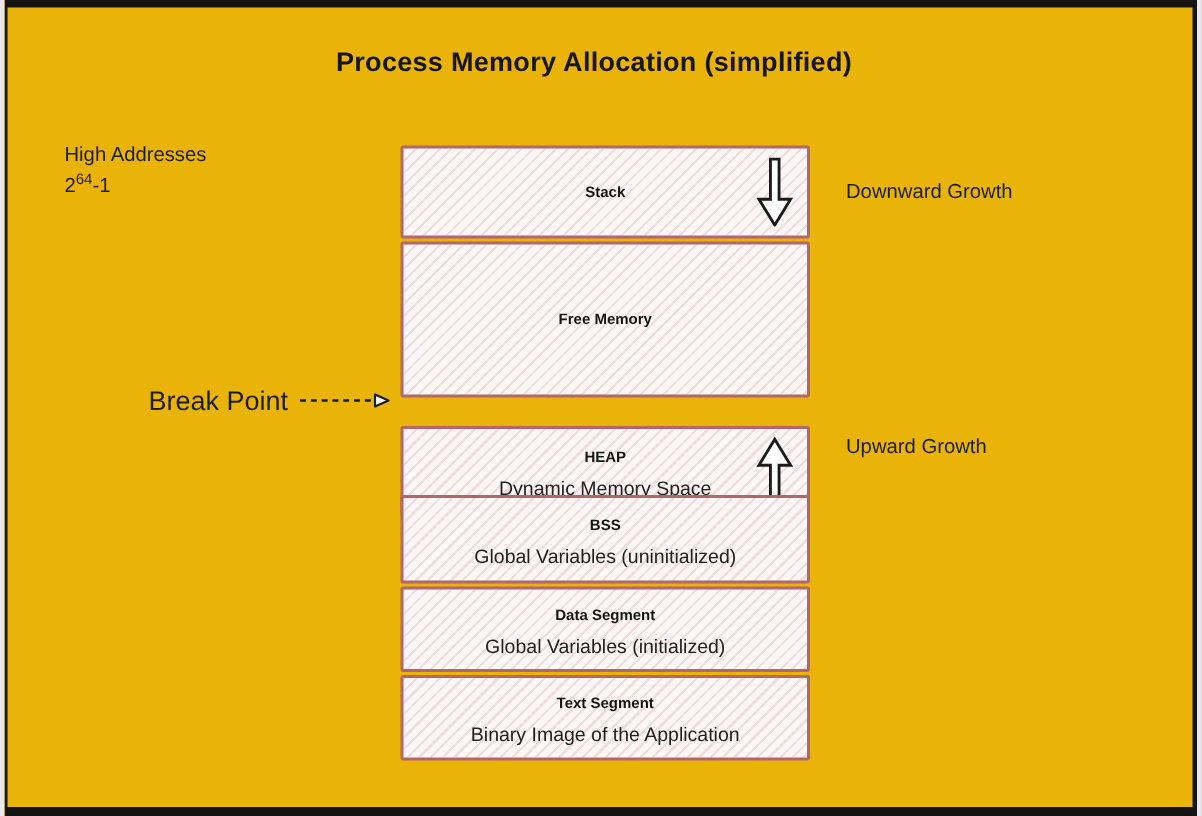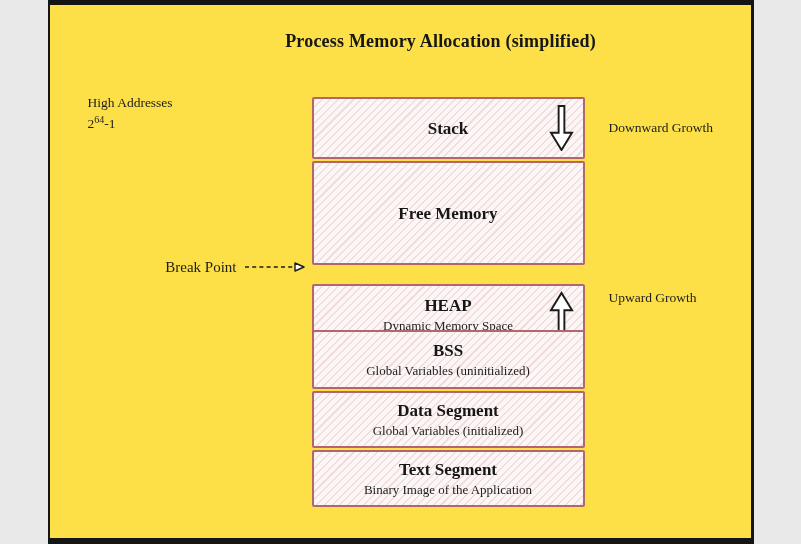--- a/index.html
+++ b/index.html
@@ -1,18 +1,18 @@
 <!DOCTYPE html>
 <html style="--box-border: #b2676e; --box-bg: #fcf7f6; --hatch: #f0dedd; --frame: #141414; --text: #161616;"><head>
 <meta charset="utf-8">
 <style>
   html,body{margin:0;padding:0;background:#e9e9e9;}
   .stage{
-    position:relative;width:706px;height:544px;background:#fde047;
-    font-family:Liberation Serif, serif;color:var(--text,#161616);
+    position:relative;width:795px;height:544px;background:#eab308;
+    font-family:Liberation Sans, sans-serif;color:var(--text,#161616);
     overflow:hidden;margin:0 auto;
   }
   .frame{
     position:absolute;inset:0;pointer-events:none;box-sizing:border-box;
     border-style:solid;border-color:var(--frame,#141414);
     border-width:5px 3px 6px 2px;
   }
   .title{
     position:absolute;top:31px;left:0;width:786px;text-align:center;
     font-size:18px;font-weight:bold;margin:0;letter-spacing:.2px;
@@ -27,33 +27,33 @@
       transparent 1.5px, transparent 5.5px);
     display:flex;align-items:center;justify-content:center;
   }
   .seg-stack{top:97px;height:62px;}
   .seg-free {top:161px;height:104px;}
   .seg-heap {top:284px;height:61px;}
   .seg-bss  {top:330px;height:59px;}
   .seg-data {top:391px;height:57px;}
   .seg-text {top:450px;height:57px;}
   .seg-center{text-align:center;}
-  .seg-label{font-weight:bold;font-size:17px;line-height:19px;}
+  .seg-label{font-weight:bold;font-size:10px;line-height:19px;}
   .seg-sub{font-size:13px;line-height:17px;margin-top:2px;color:#222;}
   .block-arrow{position:absolute;right:9px;top:50%;transform:translateY(-50%);}
   
   .addr{position:absolute;left:40px;width:212px;
         font-size:13.5px;line-height:21px;color:#1d1d1d;}
   .addr-high{top:92px;}
   .addr-low{top:472px;}
   .addr sup{font-size:10px;line-height:0;}
   .breakpoint{
     position:absolute;left:40px;top:258px;width:218px;height:18px;
     display:flex;align-items:center;justify-content:flex-end;gap:7px;
-    font-size:15px;color:#1d1d1d;
+    font-size:18px;color:#1d1d1d;
   }
   
   .side-label{position:absolute;left:561px;font-size:13.5px;color:#1d1d1d;}
   .side-down{top:120px;}
   .side-up{top:290px;}
 </style>
 </head>
 <body>
 
 <div class="stage">

